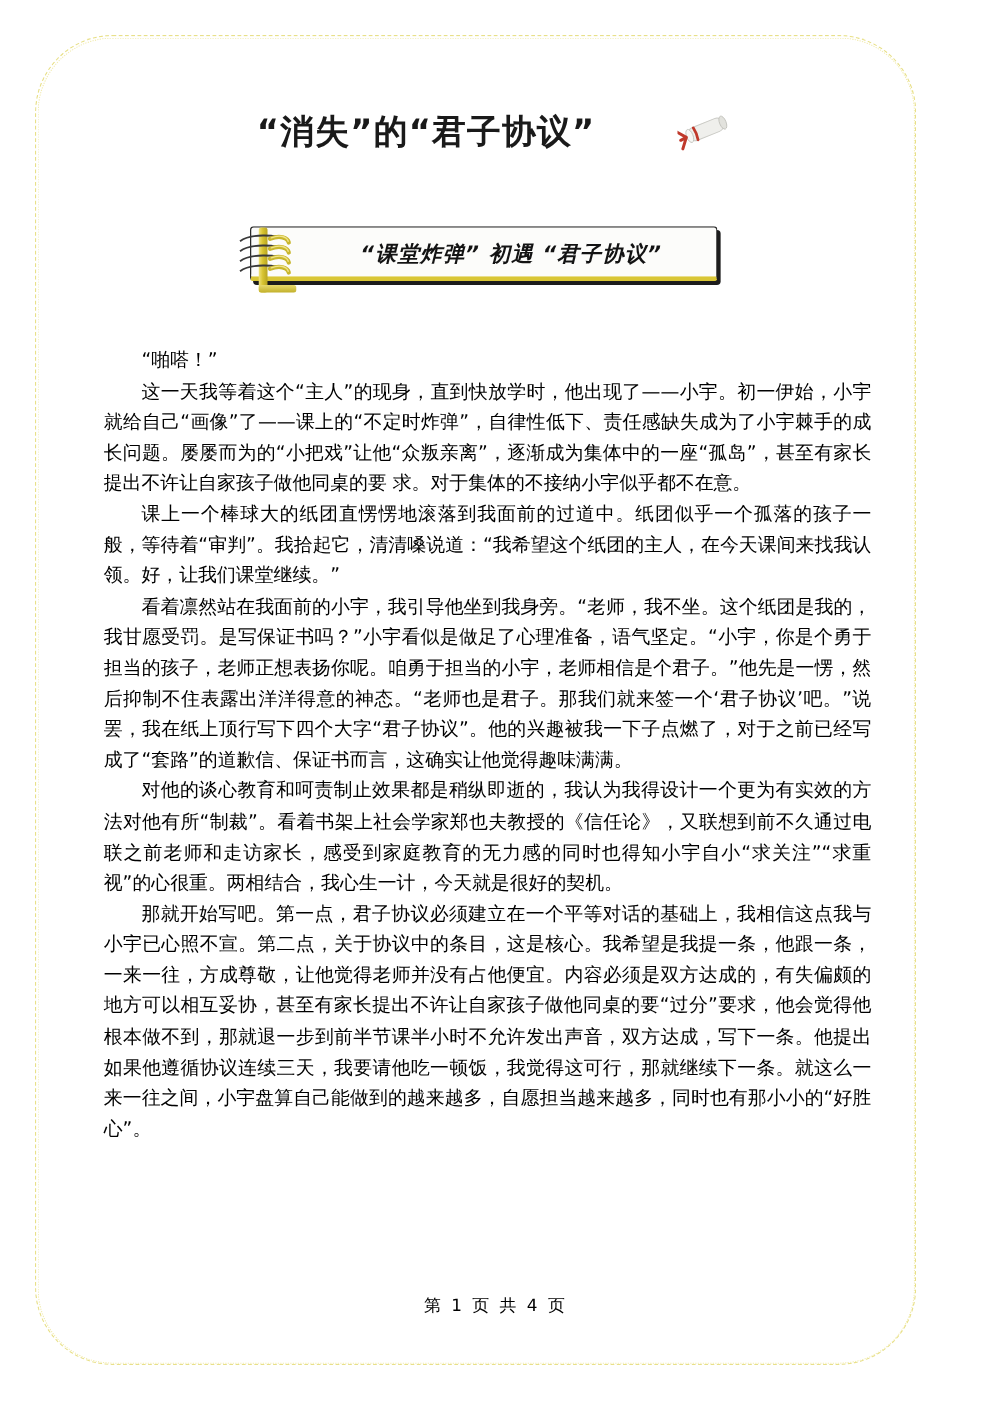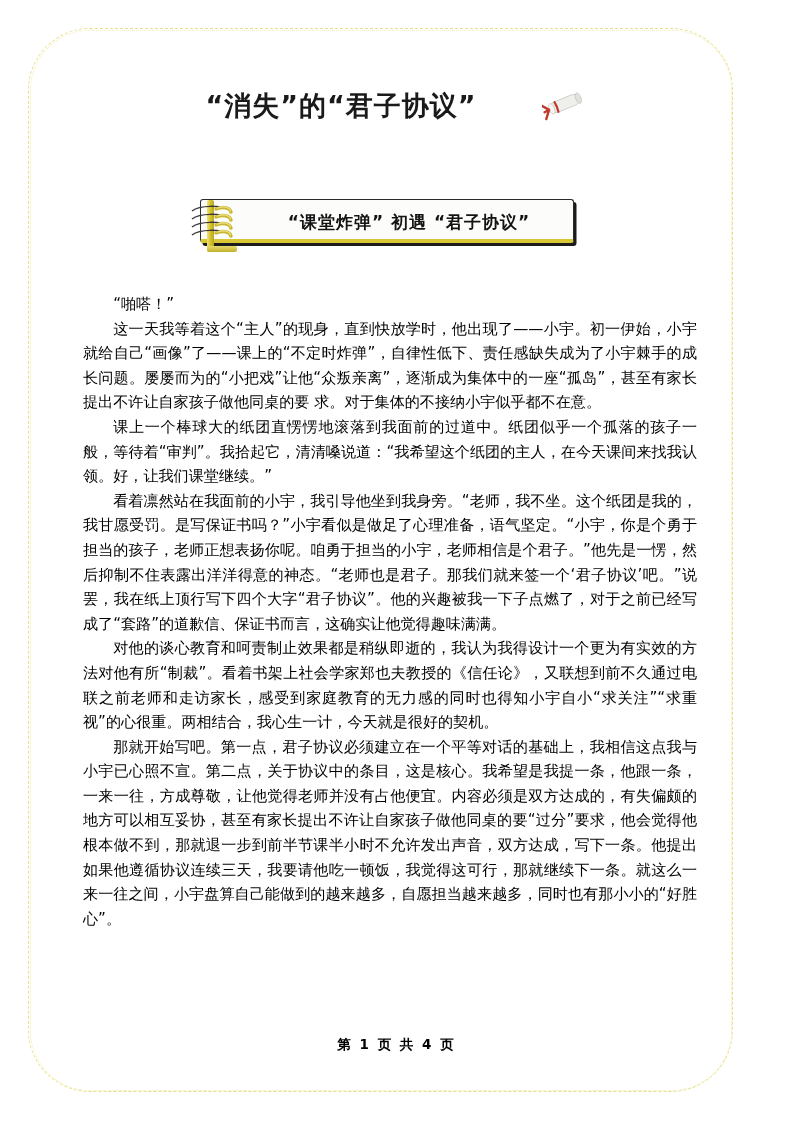--- a/index.html
+++ b/index.html
@@ -71,23 +71,24 @@
     margin-left: 60px;
     vertical-align: middle;
     position: relative;
     top: -2px;
   }
 
   
   .section-head-wrap {
     position: absolute;
     left: 186px;
-    top: 199px;
+    top: 181px;
     width: 388px;
     height: 50px;
+    font-style: italic;
   }
   .notepad {
     position: absolute;
     left: 14px;
     top: 0px;
     width: 374px;
     height: 44px;
     background: #fcfcfa;
     border: 1.2px solid #2b2b2b;
     border-bottom: 4px solid #d9c635;
@@ -133,21 +134,21 @@
     letter-spacing: 1px;
     color: #131313;
     padding-left: 42px;
     box-sizing: border-box;
   }
 
   
   .body-text {
     position: absolute;
     left: 83px;
-    top: 292px;
+    top: 276px;
     width: 614px;
   }
   .para {
     font-size: 15.1px;
     line-height: 24.6px;
     text-align: justify;
     text-justify: inter-ideograph;
     text-indent: 2em;
     margin: 0;
     color: #000000;
@@ -155,21 +156,21 @@
   }
 
   
   .footer {
     position: absolute;
     left: 0;
     top: 1036px;
     width: 793px;
     text-align: center;
     font-size: 13.5px;
-    font-weight: bold;
+    font-weight: normal;
     letter-spacing: 2px;
     color: #000000;
   }
 </style>
 </head>
 <body>
 
 <div class="page-frame"></div>
 <div class="page-frame inner"></div>
 

